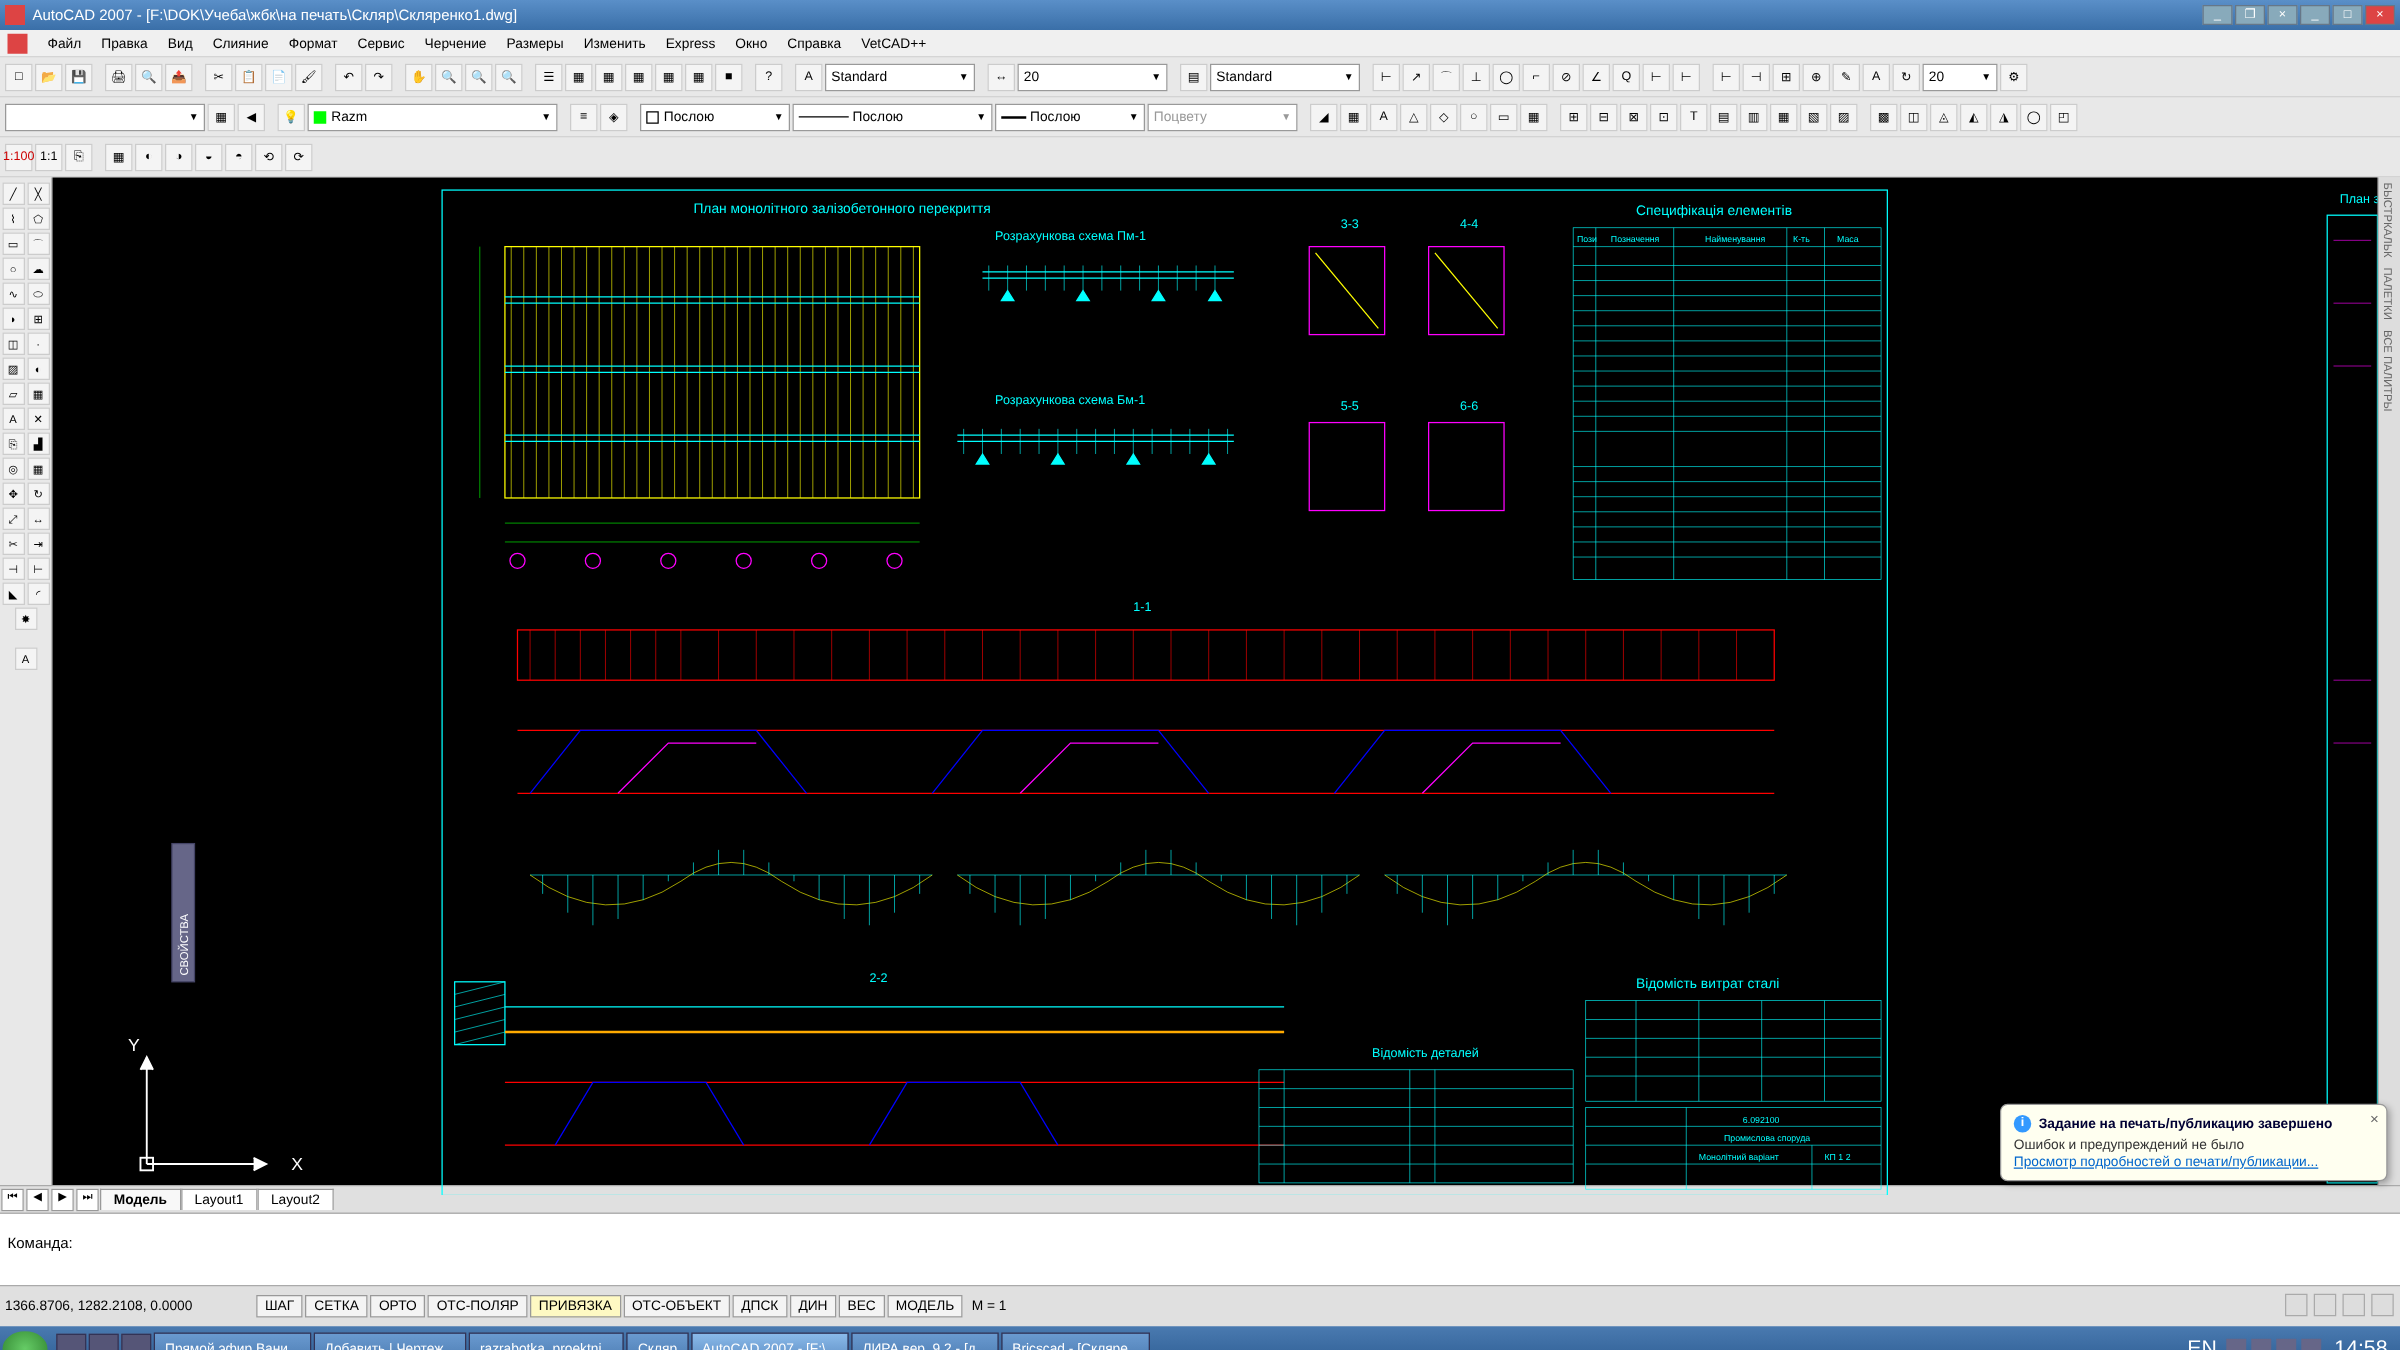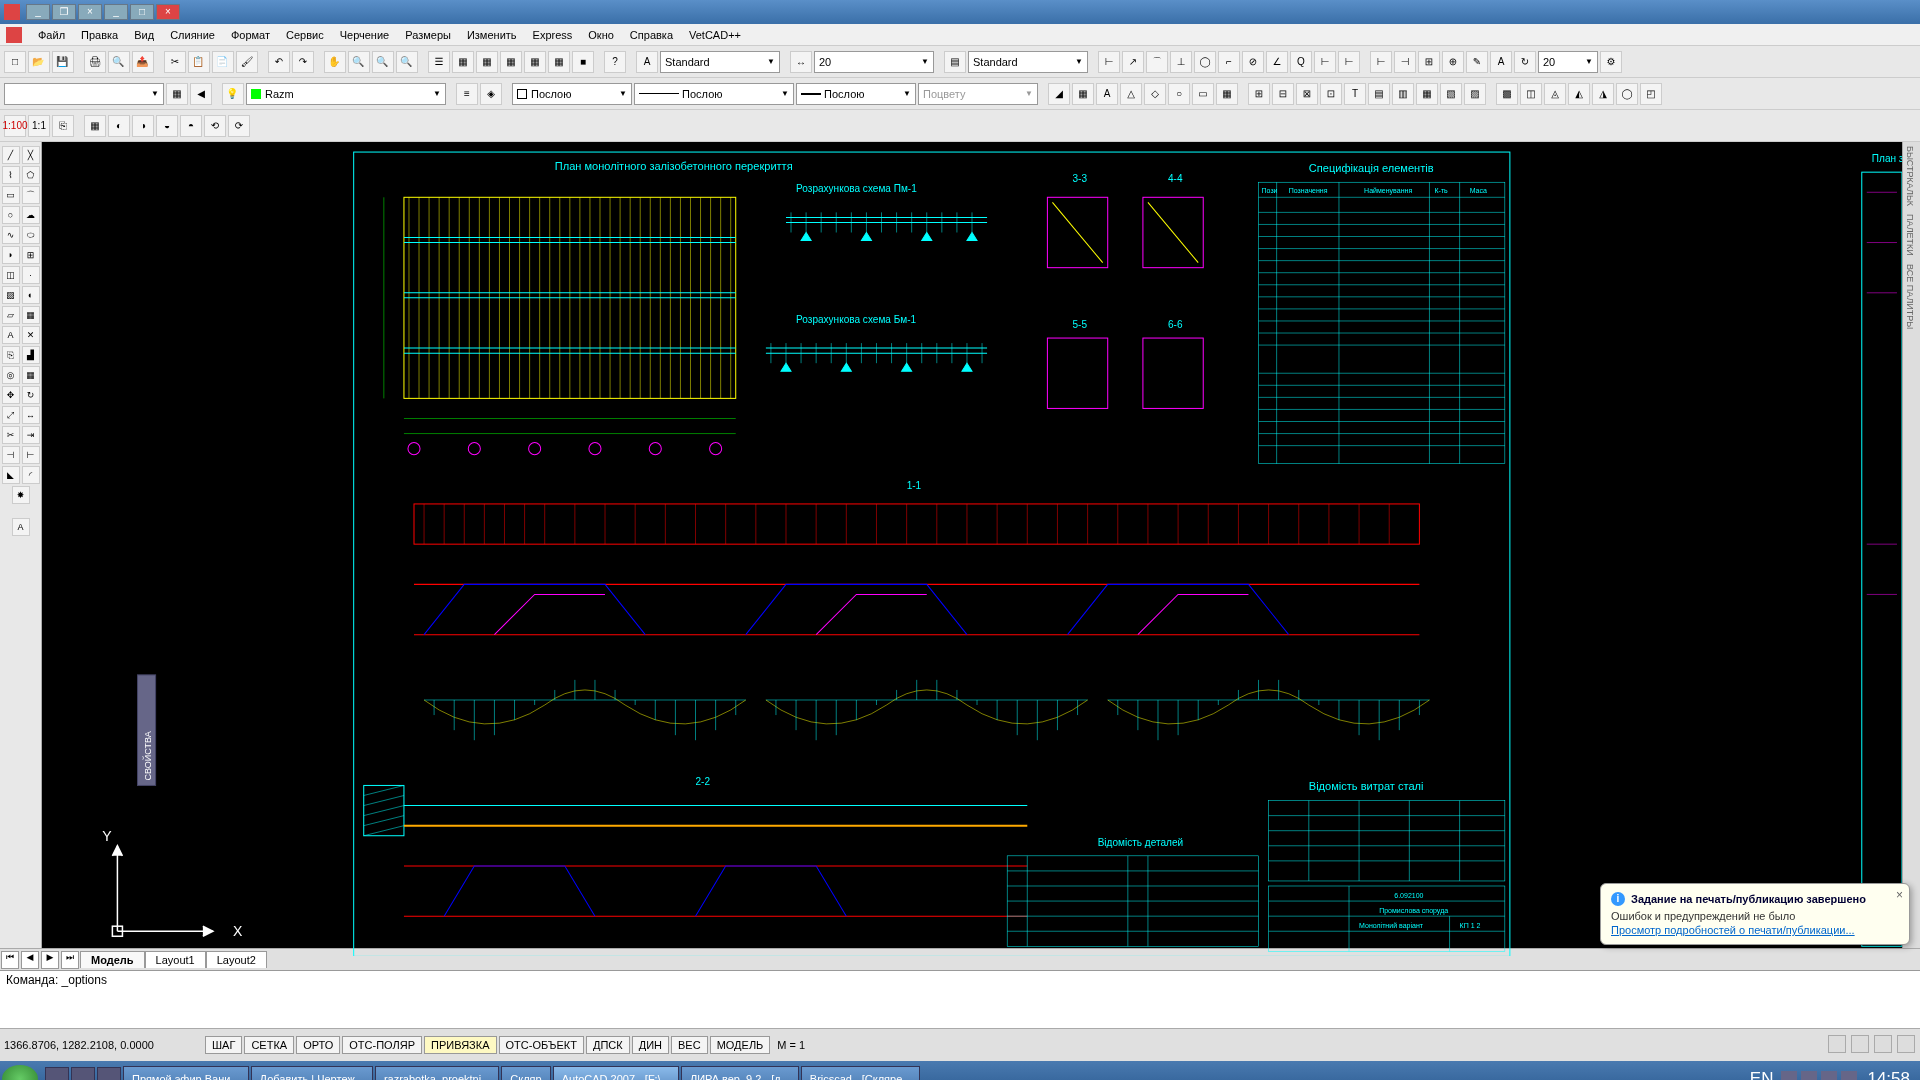--- a/index.html
+++ b/index.html
@@ -81,20 +81,21 @@
 
 .cadtext { fill: #0ff; font-size: 10px; font-family: Arial; }
 .cadtext.title { fill: #0ff; font-size: 11px; }
 .cadtext.small { font-size: 7px; }
 </style>
 </head>
 <body>
 
 <div class="titlebar">
   <div class="icon"></div>
+  <div class="title">AutoCAD 2007 - [F:\DOK\Учеба\жбк\на печать\Скляр\Скляренко1.dwg]</div>
   <div class="winbtns">
     <span>_</span>
     <span>❐</span>
     <span>×</span>
     <span>_</span>
     <span>□</span>
     <span class="close">×</span>
   </div>
 </div>
 
@@ -756,22 +757,25 @@
   <div class="navbtn">⏮</div>
   <div class="navbtn">◀</div>
   <div class="navbtn">▶</div>
   <div class="navbtn">⏭</div>
   <div class="tab active">Модель</div>
   <div class="tab">Layout1</div>
   <div class="tab">Layout2</div>
 </div>
 
 <div class="cmdarea">
-  <div>Команда: _options</div>
   <div style="height:14px"></div>
+  <div class="cmdline">
+    <span class="prompt">Команда:</span>
+    <input type="text" value="" style="">
+  </div>
 </div>
 
 <div class="statusbar">
   <div class="coords">1366.8706, 1282.2108, 0.0000</div>
   <div class="mode">ШАГ</div>
   <div class="mode">СЕТКА</div>
   <div class="mode">ОРТО</div>
   <div class="mode">ОТС-ПОЛЯР</div>
   <div class="mode on">ПРИВЯЗКА</div>
   <div class="mode">ОТС-ОБЪЕКТ</div>

